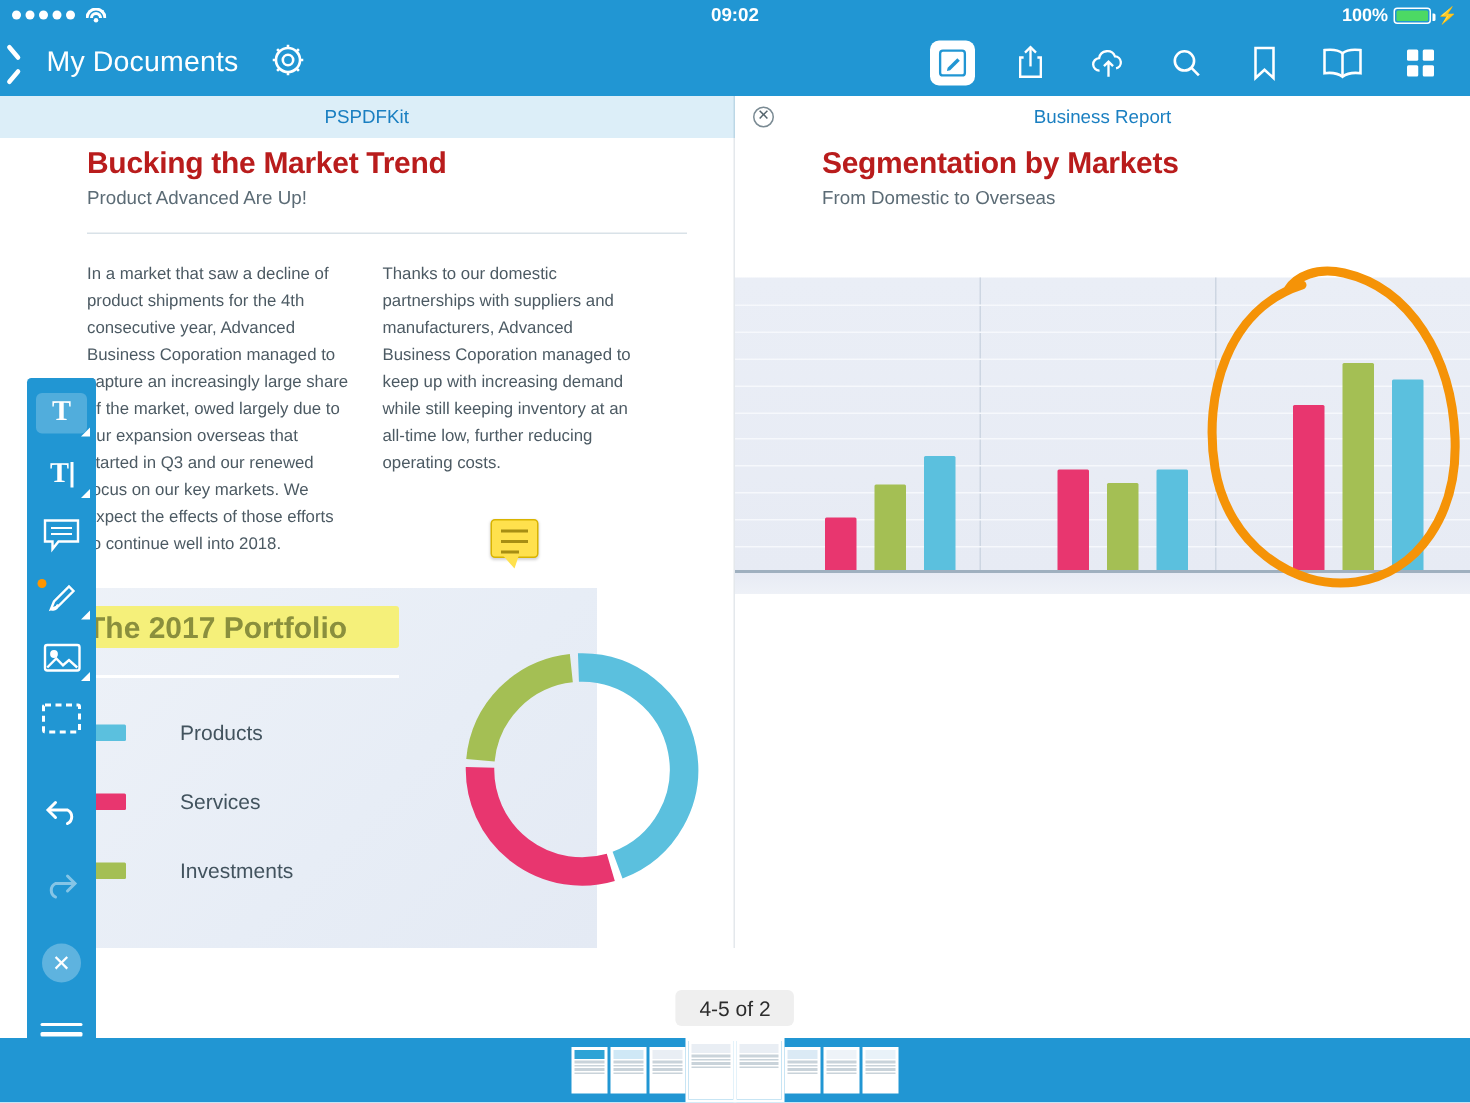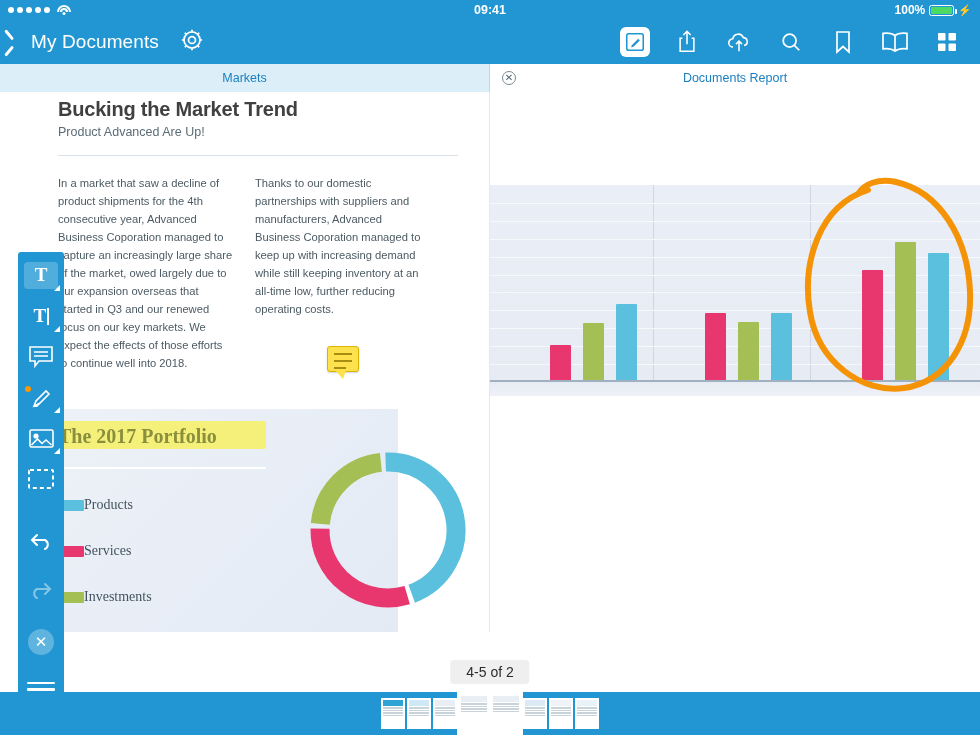--- a/index.html
+++ b/index.html
@@ -74,21 +74,21 @@
     width: 14px; height: 14px; border: 1px solid #7a8a93; border-radius: 50%;
     color: #55656d; font-size: 10px; line-height: 12px; text-align: center; cursor: pointer;
   }
 
   
   .docarea { position: absolute; top: 92px; left: 0; width: 980px; height: 555px; background: #ffffff; }
   .page { position: absolute; top: 0; height: 540px; background: #fff; overflow: hidden; }
   .page-left  { left: 0;   width: 490px; border-right: 1px solid #e4e8ec; }
   .page-right { left: 490px; width: 490px; }
 
-  .doc-title { font-size: 20px; font-weight: bold; color: #404040; letter-spacing: -0.2px; }
+  .doc-title { font-size: 20px; font-weight: bold; color: #b91c1c; letter-spacing: -0.2px; }
   .doc-sub { font-size: 12.5px; color: #5b6b75; margin-top: 4px; }
   .rule { height: 1px; background: #d9e2e8; }
 
   .col-text { font-size: 11.2px; line-height: 18px; color: #4c5a63; }
 
   
   .lp-head { padding: 6px 0 0 58px; }
   .lp-rule { margin: 16px 0 0 58px; width: 400px; }
   .lp-cols { display: flex; gap: 22px; padding: 18px 0 0 58px; }
   .lp-col { width: 175px; }
@@ -100,37 +100,36 @@
   .note-icon::after {
     content: ""; position: absolute; left: 7px; bottom: -8px;
     border-left: 8px solid transparent; border-right: 3px solid transparent;
     border-top: 9px solid #ffe14d;
   }
   .note-icon i { display: block; height: 2px; background: #8a7200; margin: 5px 6px 0 6px; opacity: .75; }
   .note-icon i:first-child { margin-top: 6px; }
   .note-icon i:last-child { width: 12px; }
 
   .portfolio {
-    position: absolute; left: 18px; top: 317px; width: 380px; height: 240px;
+    position: absolute; left: 18px; top: 300px; width: 380px; height: 240px;
     background: linear-gradient(135deg, #eef2f8 0%, #e7edf6 60%, #e4eaf4 100%);
-    font-family: Liberation Serif, serif;
   }
   .portfolio-title {
     position: absolute; left: 40px; top: 16px;
     font-size: 20px; font-weight: bold; color: #8a8f3d;
   }
   .hl-title {
     position: absolute; left: 36px; top: 12px; width: 212px; height: 28px;
     background: #f5f07a; border-radius: 2px;
   }
   .portfolio-rule { position: absolute; left: 40px; top: 58px; width: 208px; height: 2px; background: #fff; }
   .legend { position: absolute; left: 40px; top: 88px; }
   .legend-row { display: flex; align-items: center; margin-bottom: 30px; }
   .legend-sw { width: 26px; height: 11px; border-radius: 1px; }
-  .legend-label { font-size: 14px; color: #42535e; }
+  .legend-label { margin-left: 36px; font-size: 14px; color: #42535e; }
 
   .donut { position: absolute; left: 277px; top: 28px; width: 186px; height: 186px; }
 
   
   .rp-head { padding: 6px 0 0 58px; }
   .chart-band {
     position: absolute; top: 56px; left: 0; width: 490px; height: 37px;
     background: linear-gradient(180deg,#eef1f7,#e9edf5);
     border-top: 1px solid #e1e6ee;
   }
@@ -206,21 +205,21 @@
         <i></i>
         <i></i>
         <i></i>
         <i></i>
     </div>
     <div class="wifi">
       <span class="w1"></span>
         <span class="w2"></span>
         <span class="w3"></span>
     </div>
-    <div class="clock">09:41</div>
+    <div class="clock">09:02</div>
     <div class="battery-wrap">
       <span class="battery-pct">100%</span>
       <span class="battery">
           <i></i>
         </span>
       <span class="bolt">⚡</span>
     </div>
   </div>
 
   <div class="navbar">
@@ -279,25 +278,25 @@
           <rect x="12.5" y="2" width="7.5" height="7.5" rx="1"></rect>
           <rect x="2" y="12.5" width="7.5" height="7.5" rx="1"></rect>
           <rect x="12.5" y="12.5" width="7.5" height="7.5" rx="1"></rect>
         </svg>
       </div>
     </div>
   </div>
 
   <div class="tabbar">
     <div class="tab inactive">
-      <span>Markets</span>
+      <span>PSPDFKit</span>
     </div>
     <div class="tab active">
       <span class="tab-close">✕</span>
-      <span>Documents Report</span>
+      <span>Business Report</span>
     </div>
   </div>
 
   <div class="docarea">
 
     <div class="page page-left">
       <div class="lp-head">
         <div class="doc-title">Bucking the Market Trend</div>
         <div class="doc-sub">Product Advanced Are Up!</div>
       </div>
@@ -339,20 +338,24 @@
 
         <svg class="donut" id="donut-chart" viewBox="0 0 186 186">
             <path d="M 90.62683422422995 25.041423762701484 A 68 68 0 0 1 116.70289921788344 156.73517528544863" stroke="#5bc0de" stroke-width="19" fill="none"></path>
             <path d="M 112.19921906531562 158.2333502687239 A 68 68 0 0 1 25.014913523710504 91.57591544793173" stroke="#e8366f" stroke-width="19" fill="none"></path>
             <path d="M 25.27986089411401 86.83698454655098 A 68 68 0 0 1 85.89206449779957 25.372511114957405" stroke="#a4bf54" stroke-width="19" fill="none"></path>
           </svg>
       </div>
     </div>
 
     <div class="page page-right">
+      <div class="rp-head">
+        <div class="doc-title">Segmentation by Markets</div>
+        <div class="doc-sub">From Domestic to Overseas</div>
+      </div>
 
 
       <div class="chart-plot" id="bar-chart-plot">
         <span class="sep" style="left:163px; height:197px;"></span>
         <span class="sep" style="left:320px; height:197px;"></span>
         <div class="axis"></div>
       <span class="gridline" style="top: 17.9091px;"></span>
           <span class="gridline" style="top: 35.8182px;"></span>
           <span class="gridline" style="top: 53.7273px;"></span>
           <span class="gridline" style="top: 71.6364px;"></span>

